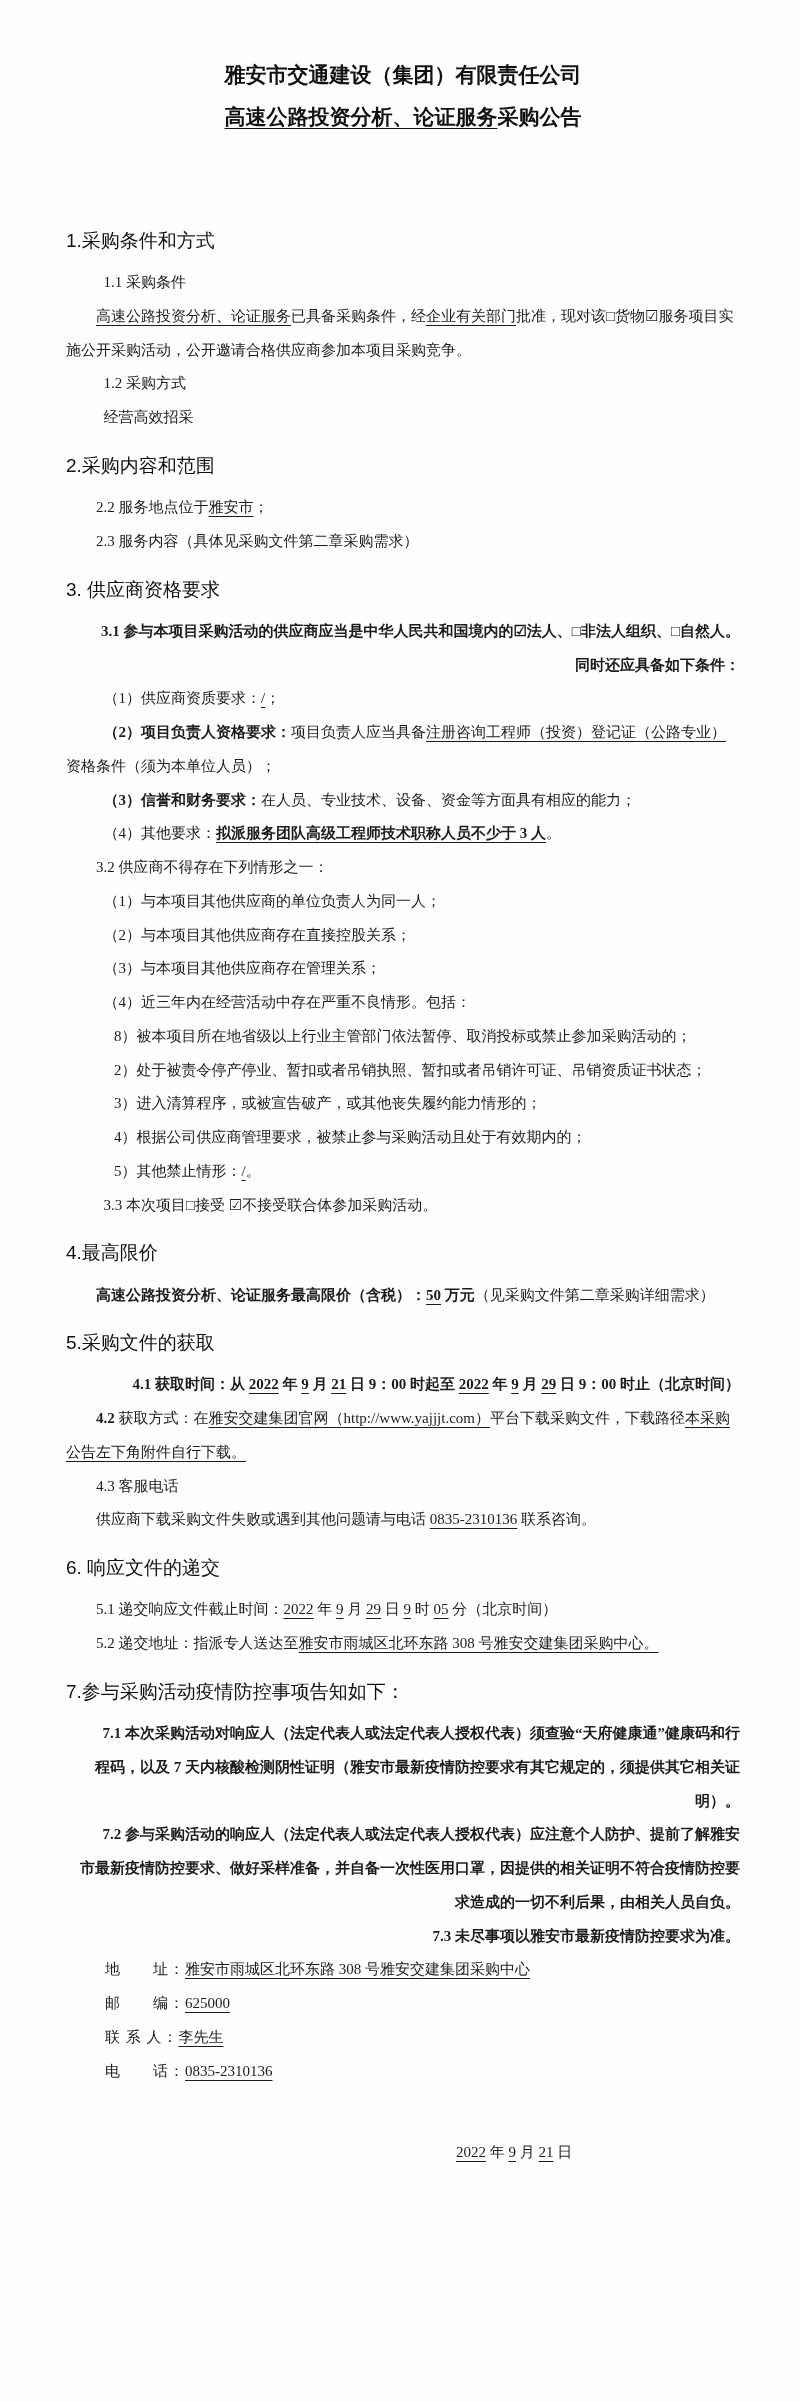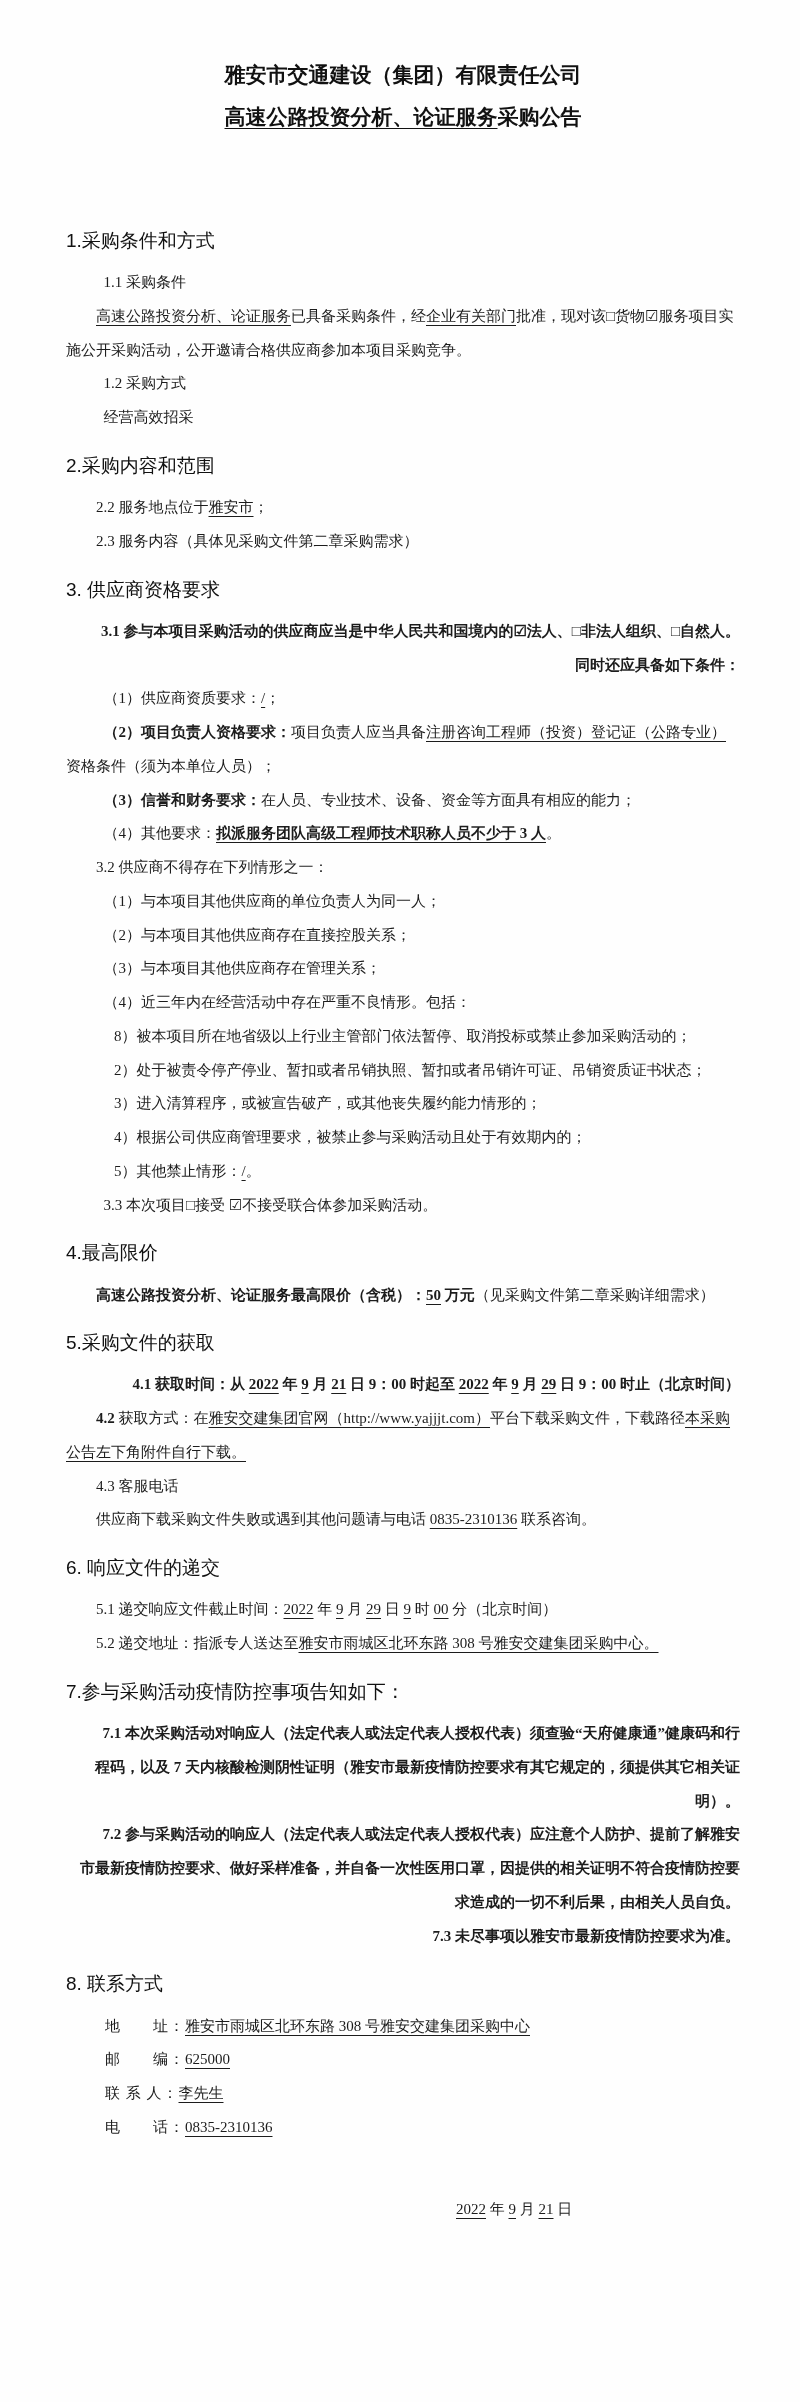--- a/index.html
+++ b/index.html
@@ -81,29 +81,28 @@
   <h2 class="sec">4.最高限价</h2>
   <p><span class="b">高速公路投资分析、论证服务最高限价（含税）：</span><span class="u b">50</span><span class="b"> 万元</span><span>（见采购文件第二章采购详细需求）</span></p>
 
   <h2 class="sec">5.采购文件的获取</h2>
   <p class="b"><span>4.1 获取时间：从 </span><span class="u">2022</span><span> 年 </span><span class="u">9</span><span> 月 </span><span class="u">21</span><span> 日 9：00 时起至 </span><span class="u">2022</span><span> 年 </span><span class="u">9</span><span> 月 </span><span class="u">29</span><span> 日 9：00 时止（北京时间）</span></p>
   <p><span class="b">4.2 </span><span>获取方式：在</span><span class="u">雅安交建集团官网（http://www.yajjjt.com）</span><span>平台下载采购文件，下载路径</span><span class="u">本采购公告左下角附件自行下载。</span></p>
   <p>4.3 客服电话</p>
   <p><span>供应商下载采购文件失败或遇到其他问题请与电话 </span><span class="u">0835-2310136</span><span> 联系咨询。</span></p>
 
   <h2 class="sec">6. 响应文件的递交</h2>
-  <p><span>5.1 递交响应文件截止时间：</span><span class="u">2022</span><span> 年 </span><span class="u">9</span><span> 月 </span><span class="u">29</span><span> 日 </span><span class="u">9</span><span> 时 </span><span class="u">00</span><span> 分（北京时间）</span></p>
+  <p><span>5.1 递交响应文件截止时间：</span><span class="u">2022</span><span> 年 </span><span class="u">9</span><span> 月 </span><span class="u">29</span><span> 日 </span><span class="u">9</span><span> 时 </span><span class="u">05</span><span> 分（北京时间）</span></p>
   <p><span>5.2 递交地址：指派专人送达至</span><span class="u">雅安市雨城区北环东路 308 号雅安交建集团采购中心。</span></p>
 
   <h2 class="sec">7.参与采购活动疫情防控事项告知如下：</h2>
   <p class="b">7.1 本次采购活动对响应人（法定代表人或法定代表人授权代表）须查验“天府健康通”健康码和行程码，以及 7 天内核酸检测阴性证明（雅安市最新疫情防控要求有其它规定的，须提供其它相关证明）。</p>
   <p class="b">7.2 参与采购活动的响应人（法定代表人或法定代表人授权代表）应注意个人防护、提前了解雅安市最新疫情防控要求、做好采样准备，并自备一次性医用口罩，因提供的相关证明不符合疫情防控要求造成的一切不利后果，由相关人员自负。</p>
   <p class="b">7.3 未尽事项以雅安市最新疫情防控要求为准。</p>
 
-  <h2 class="sec">8. 联系方式</h2>
   <p class="contact-row"><span class="contact-label">地　　址：</span><span class="u">雅安市雨城区北环东路 308 号雅安交建集团采购中心</span></p>
   <p class="contact-row"><span class="contact-label">邮　　编：</span><span class="u">625000</span></p>
   <p class="contact-row"><span class="contact-label">联 系 人：</span><span class="u">李先生</span></p>
   <p class="contact-row"><span class="contact-label">电　　话：</span><span class="u">0835-2310136</span></p>
 
   <p class="date-line"><span class="u">2022</span><span> 年 </span><span class="u">9</span><span> 月 </span><span class="u">21</span><span> 日</span></p>
 
 </div>
 
 </body></html>

